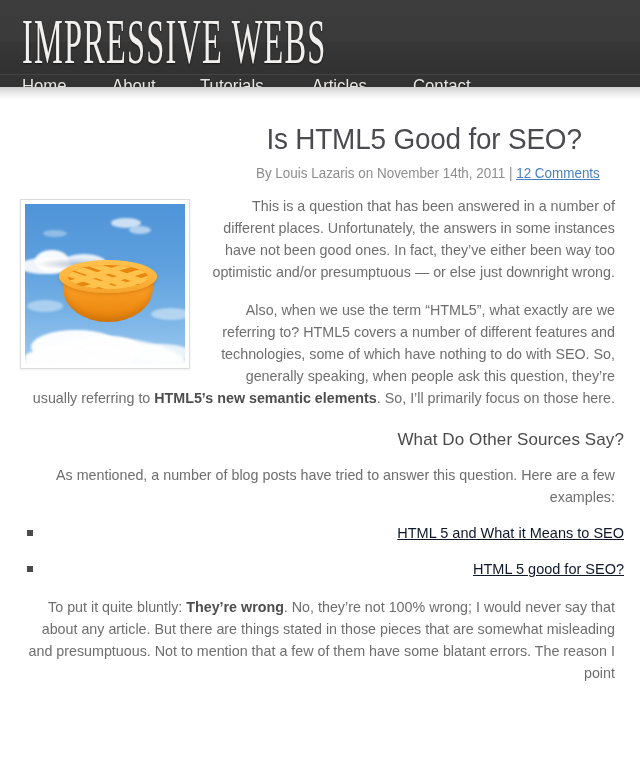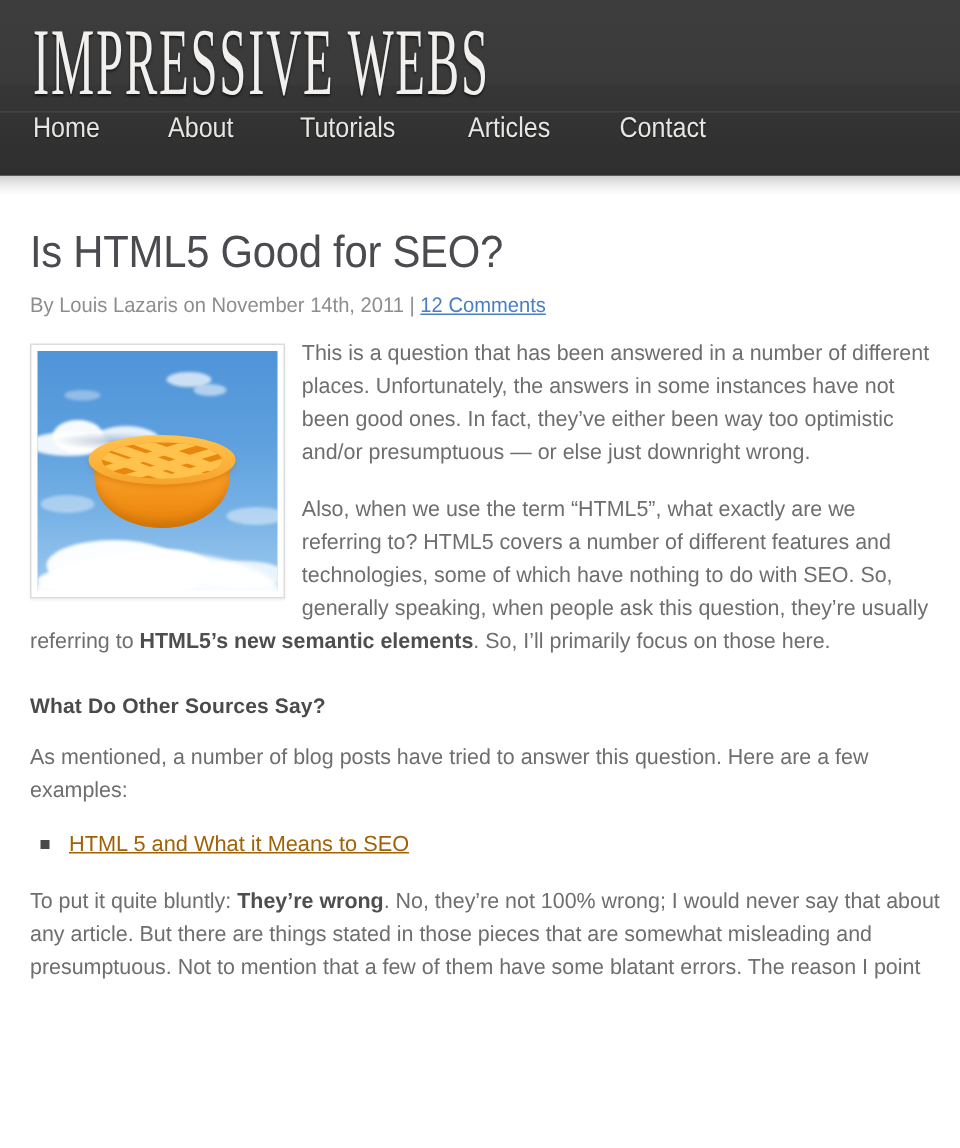--- a/index.html
+++ b/index.html
@@ -12,21 +12,21 @@
     height: 765px;
     overflow: hidden;
     background: #ffffff;
     font-family: "Liberation Sans", sans-serif;
     -webkit-font-smoothing: antialiased;
   }
 
   
   .site-header {
     position: relative;
-    height: 117px;
+    height: 87px;
     background: #333333;
     background: linear-gradient(to bottom, #3d3d3d 0%, #3a3a3a 48%, #363636 49%, #303030 100%);
     overflow: hidden;
     padding-left: 32px;
   }
   .logo {
     position: absolute;
     left: 22px;
     top: 5px;
     color: #f2f0ee;
@@ -76,23 +76,24 @@
   }
   .nav li:last-child a { margin-right: 0; }
 
   .header-shadow {
     height: 13px;
     background: linear-gradient(to bottom, #cfcfcf 0%, #e4e4e4 35%, #f5f5f5 70%, #ffffff 100%);
   }
 
   
   .content {
-    padding: 22px 4px 0 20px;
+    padding: 22px 16px 0 20px;
     box-sizing: border-box;
     width: 640px;
+    text-align: right;
   }
   .post-title {
     margin: 0 0 8px 0;
     padding: 0;
     font-family: "Liberation Sans", sans-serif;
     font-size: 30px;
     line-height: 34px;
     font-weight: 400;
     color: #4a4a4f;
     letter-spacing: -0.2px;
@@ -191,23 +192,23 @@
     line-height: 22px;
     color: #6e6e6e;
     transform: scaleX(0.985);
     transform-origin: left center;
   }
   p.body-text b, p.body-text strong { color: #4e4e4e; font-weight: bold; }
 
   h2.section-heading {
     clear: both;
     margin: 2px 0 11px 0;
-    font-size: 14px;
+    font-size: 17px;
     line-height: 26px;
-    font-weight: bold;
+    font-weight: normal;
     color: #4a4a4a;
     letter-spacing: 0.1px;
   }
 
   ul.link-list {
     list-style: none;
     margin: 14px 0 16px 0;
     padding: 0 0 0 7px;
   }
   ul.link-list li {
@@ -220,21 +221,21 @@
   ul.link-list li:before {
     content: "";
     position: absolute;
     left: 0;
     top: 6px;
     width: 6px;
     height: 6px;
     background: #4a4a4a;
   }
   ul.link-list a {
-    color: #a16207;
+    color: #0f172a;
     text-decoration: underline;
     font-size: 14.5px;
     cursor: pointer;
   }
   .clearfix:after { content: ""; display: table; clear: both; }
 </style>
 </head>
 <body>
 
 <header class="site-header">
@@ -306,17 +307,18 @@
   <p class="body-text"><span>Also, when we use the term “HTML5”, what exactly are we referring to? HTML5 covers a number of different features and technologies, some of which have nothing to do with SEO. So, generally speaking, when people ask this question, they’re usually referring to </span><b>HTML5’s new semantic elements</b><span>. So, I’ll primarily focus on those here.</span></p>
 
   <div class="clearfix"></div>
 
   <h2 class="section-heading">What Do Other Sources Say?</h2>
 
   <p class="body-text">As mentioned, a number of blog posts have tried to answer this question. Here are a few examples:</p>
 
   <ul class="link-list">
     <li><a href="#">HTML 5 and What it Means to SEO</a></li>
+    <li><a href="#">HTML 5 good for SEO?</a></li>
   </ul>
 
   <p class="body-text"><span>To put it quite bluntly: </span><b>They’re wrong</b><span>. No, they’re not 100% wrong; I would never say that about any article. But there are things stated in those pieces that are somewhat misleading and presumptuous. Not to mention that a few of them have some blatant errors. The reason I point</span></p>
 
 </main>
 
 </body></html>

